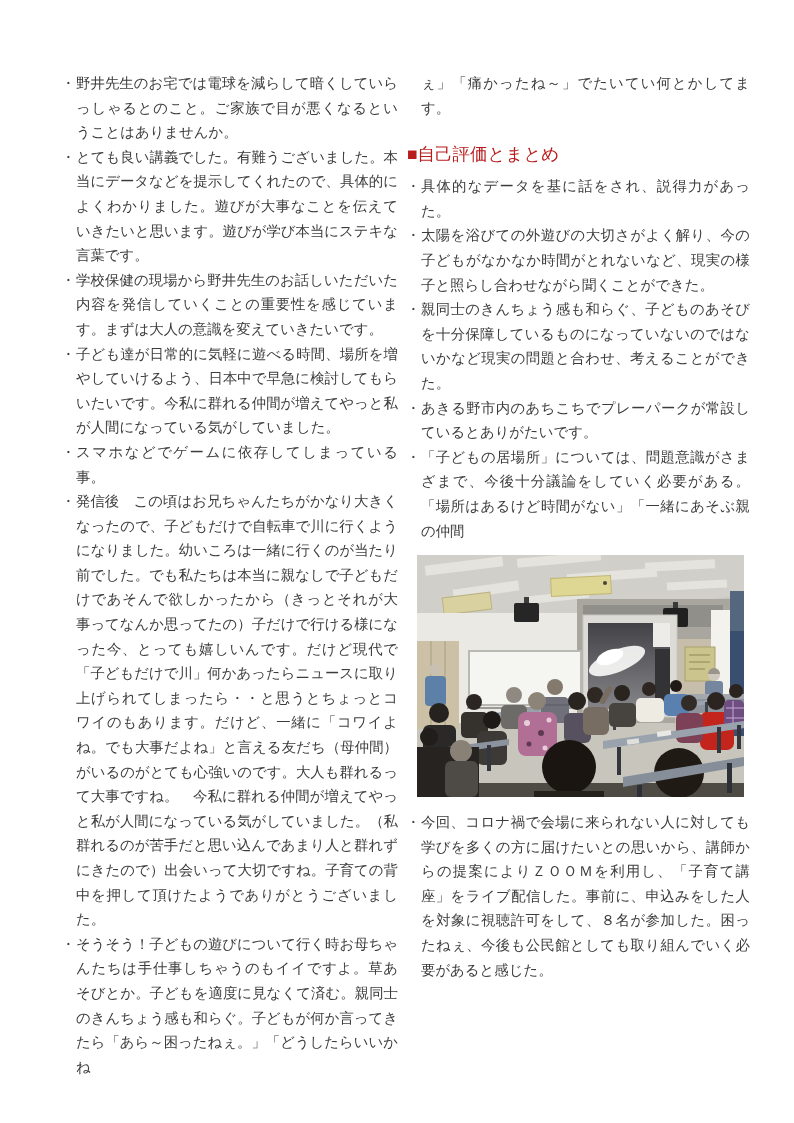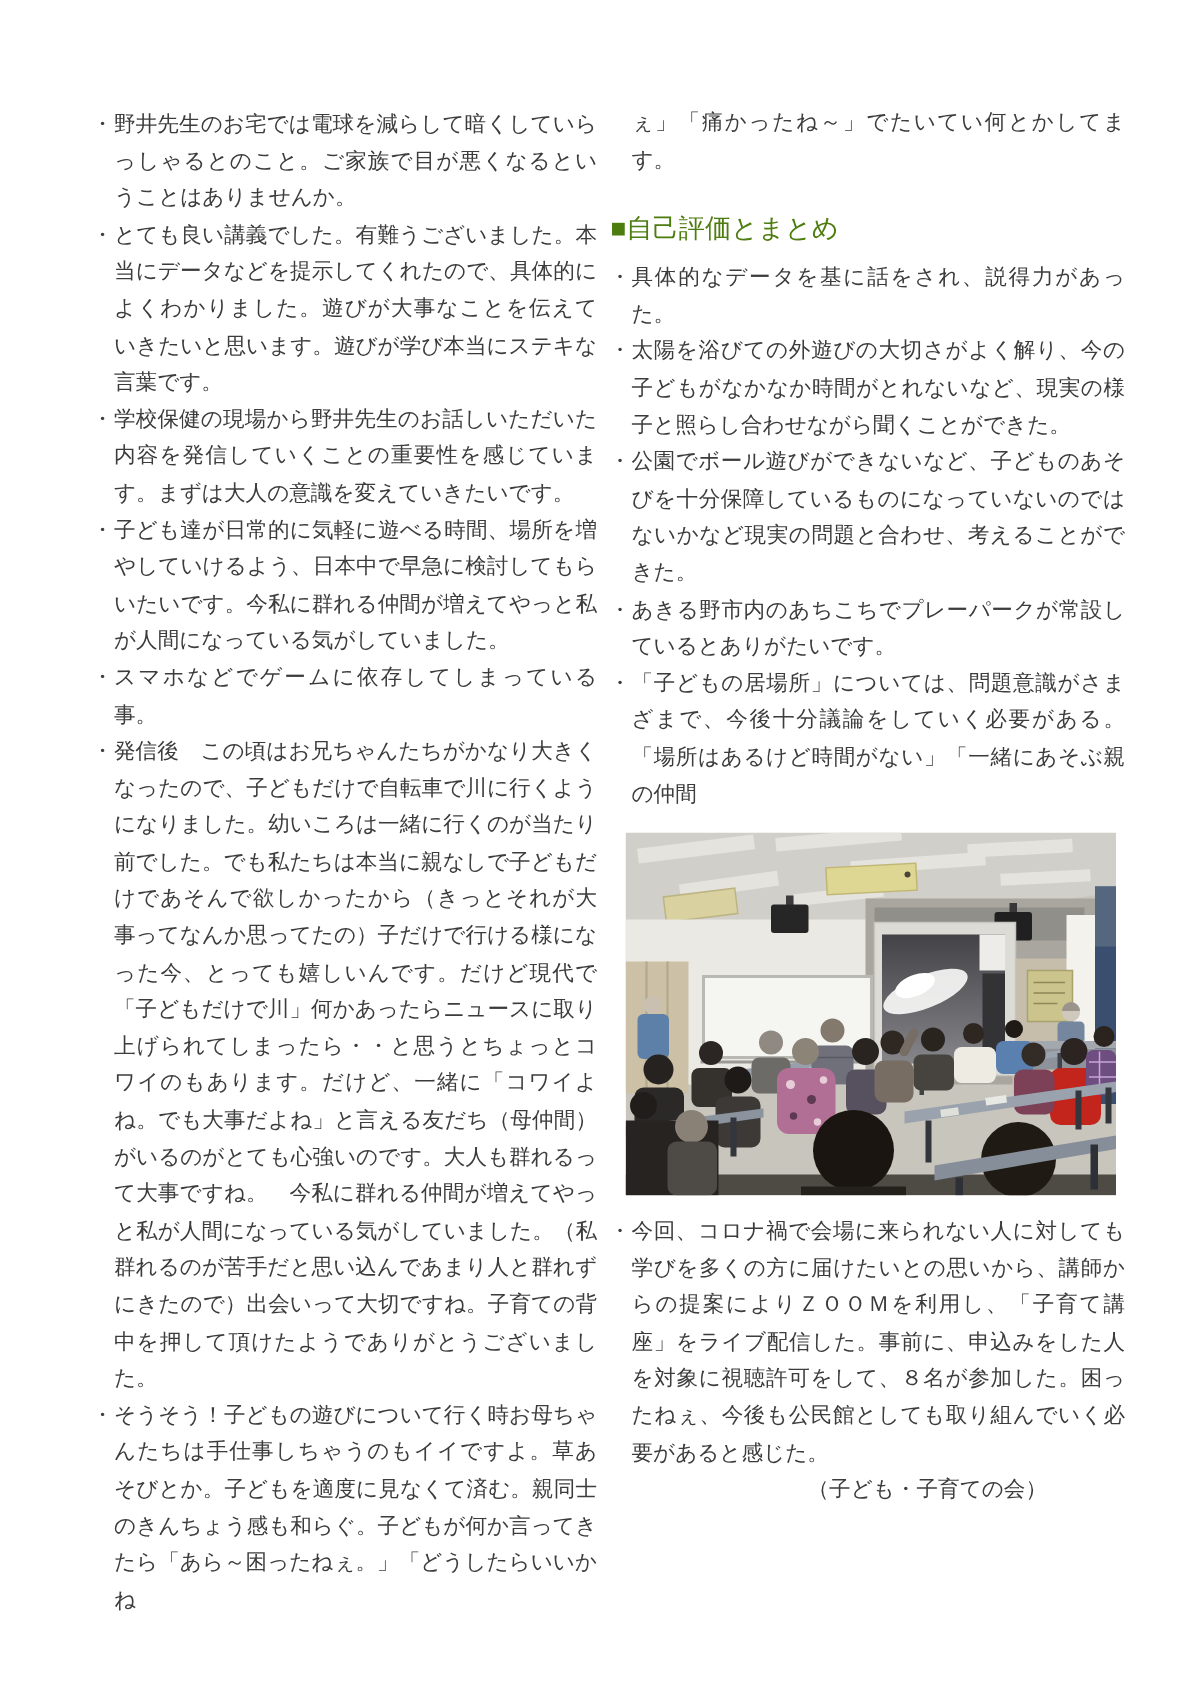--- a/index.html
+++ b/index.html
@@ -18,37 +18,37 @@
   .col {
     position: absolute;
     top: 71px;
     font-size: 14.4px;
     line-height: 24.6px;
     color: #3c3c3c;
     text-align: justify;
     text-justify: inter-character;
   }
   .col-left  { left: 62px;  width: 336px; }
-  .col-right { left: 407px; width: 343px; font-family: Liberation Mono, monospace; }
+  .col-right { left: 407px; width: 343px; }
   .para {
     margin: 0;
     padding-left: 14px;
     position: relative;
   }
   .para > .bullet {
     position: absolute;
     left: -1px;
     top: 0;
   }
   .section-heading {
     margin: 21px 0 6px 0;
     font-size: 17.5px;
     line-height: 27px;
     font-weight: 400;
-    color: #4d7c0f;
+    color: #b91c1c;
     text-align: left;
   }
   .photo-frame {
     width: 327px; height: 242px;
     margin: 12px 0 13px 10px;
     overflow: hidden;
     line-height: 0;
   }
   .signature {
     margin: 0;
@@ -71,21 +71,21 @@
     <p class="para"><span class="bullet">・</span><span>そうそう！子どもの遊びについて行く時お母ちゃんたちは手仕事しちゃうのもイイですよ。草あそびとか。子どもを適度に見なくて済む。親同士のきんちょう感も和らぐ。子どもが何か言ってきたら「あら～困ったねぇ。」「どうしたらいいかね</span></p>
   </div>
 
   <div class="col col-right">
     <p class="para"><span>ぇ」「痛かったね～」でたいてい何とかしてます。</span></p>
 
     <h2 class="section-heading">■自己評価とまとめ</h2>
 
     <p class="para"><span class="bullet">・</span><span>具体的なデータを基に話をされ、説得力があった。</span></p>
     <p class="para"><span class="bullet">・</span><span>太陽を浴びての外遊びの大切さがよく解り、今の子どもがなかなか時間がとれないなど、現実の様子と照らし合わせながら聞くことができた。</span></p>
-    <p class="para"><span class="bullet">・</span><span>公園でボール遊びができないなど、子どものあそびを十分保障しているものになっていないのではないかなど現実の問題と合わせ、考えることができた。</span></p>
+    <p class="para"><span class="bullet">・</span><span>親同士のきんちょう感も和らぐ、子どものあそびを十分保障しているものになっていないのではないかなど現実の問題と合わせ、考えることができた。</span></p>
     <p class="para"><span class="bullet">・</span><span>あきる野市内のあちこちでプレーパークが常設しているとありがたいです。</span></p>
     <p class="para"><span class="bullet">・</span><span>「子どもの居場所」については、問題意識がさまざまで、今後十分議論をしていく必要がある。「場所はあるけど時間がない」「一緒にあそぶ親の仲間</span></p>
 
     <div class="photo-frame">
       <svg viewBox="0 0 327 242" width="327" height="242">
 
         <rect width="327" height="242" fill="#c8c5bd"></rect>
 
         <g>
           <polygon points="0,0 327,0 327,40 190,58 0,92" fill="#d0cfc9"></polygon>
@@ -240,16 +240,15 @@
         <g>
           <polygon points="206,222 327,202 327,211 206,232" fill="#868e99"></polygon>
           <rect x="220" y="230" width="5" height="12" fill="#2d3036"></rect>
           <rect x="310" y="208" width="5" height="30" fill="#2d3036"></rect>
         </g>
       </svg>
     </div>
 
     <p class="para"><span class="bullet">・</span><span>今回、コロナ禍で会場に来られない人に対しても学びを多くの方に届けたいとの思いから、講師からの提案によりＺＯＯＭを利用し、「子育て講座」をライブ配信した。事前に、申込みをした人を対象に視聴許可をして、８名が参加した。困ったねぇ、今後も公民館としても取り組んでいく必要があると感じた。</span></p>
 
-    <p class="para signature"><span>（子ども・子育ての会）</span></p>
   </div>
 
 </div>
 
 </body></html>

